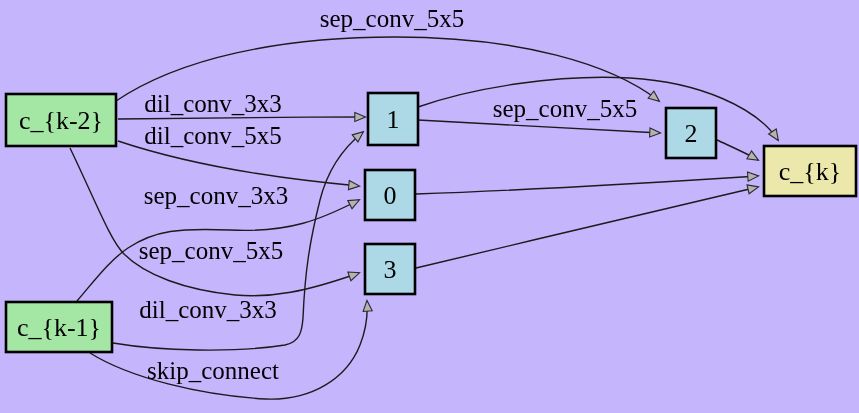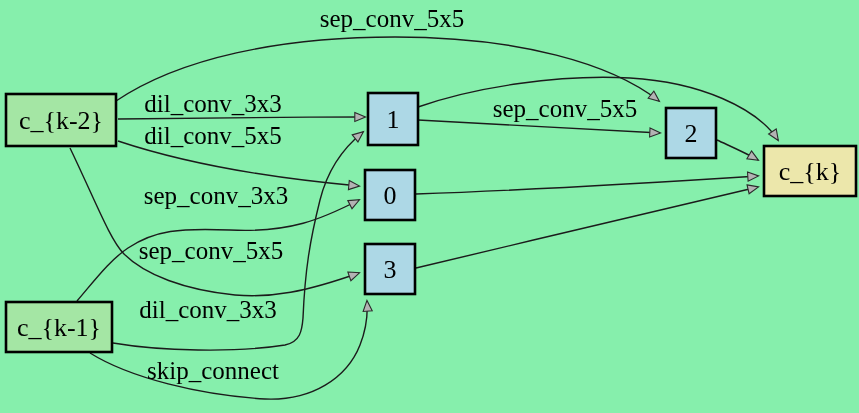--- a/index.html
+++ b/index.html
@@ -4,21 +4,21 @@
 <style>
   html, body {
     margin: 0;
     padding: 0;
     background: #ffffff;
   }
   .stage {
     position: relative;
     width: 859px;
     height: 413px;
-    background: #86efac;
+    background: #c4b5fd;
     overflow: hidden;
   }
   svg text {
     font-family: "Liberation Serif", "DejaVu Serif", serif;
     fill: #000000;
   }
   .edge-label { font-size: 25px; }
   .node-label { font-size: 26px; }
   .edge-path {
     fill: none;

